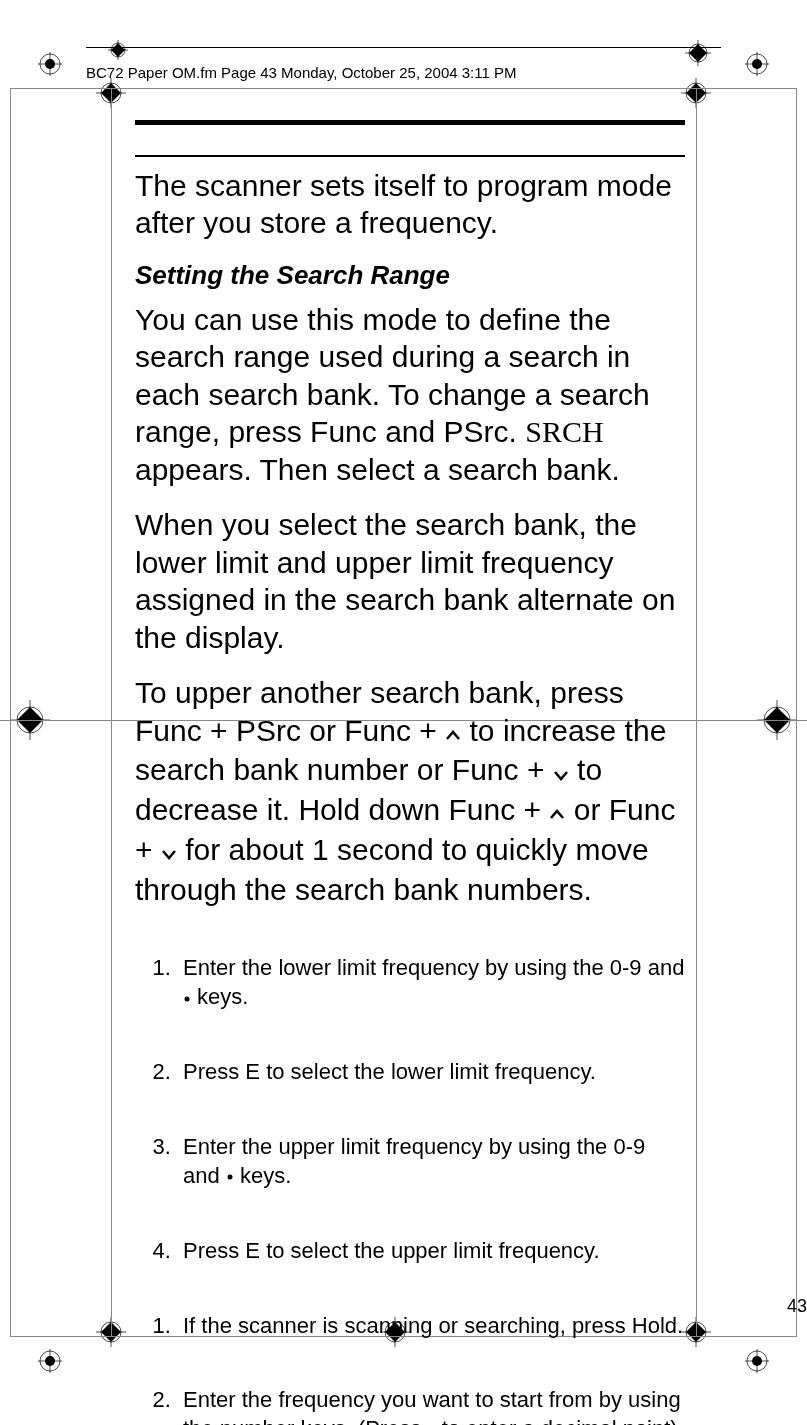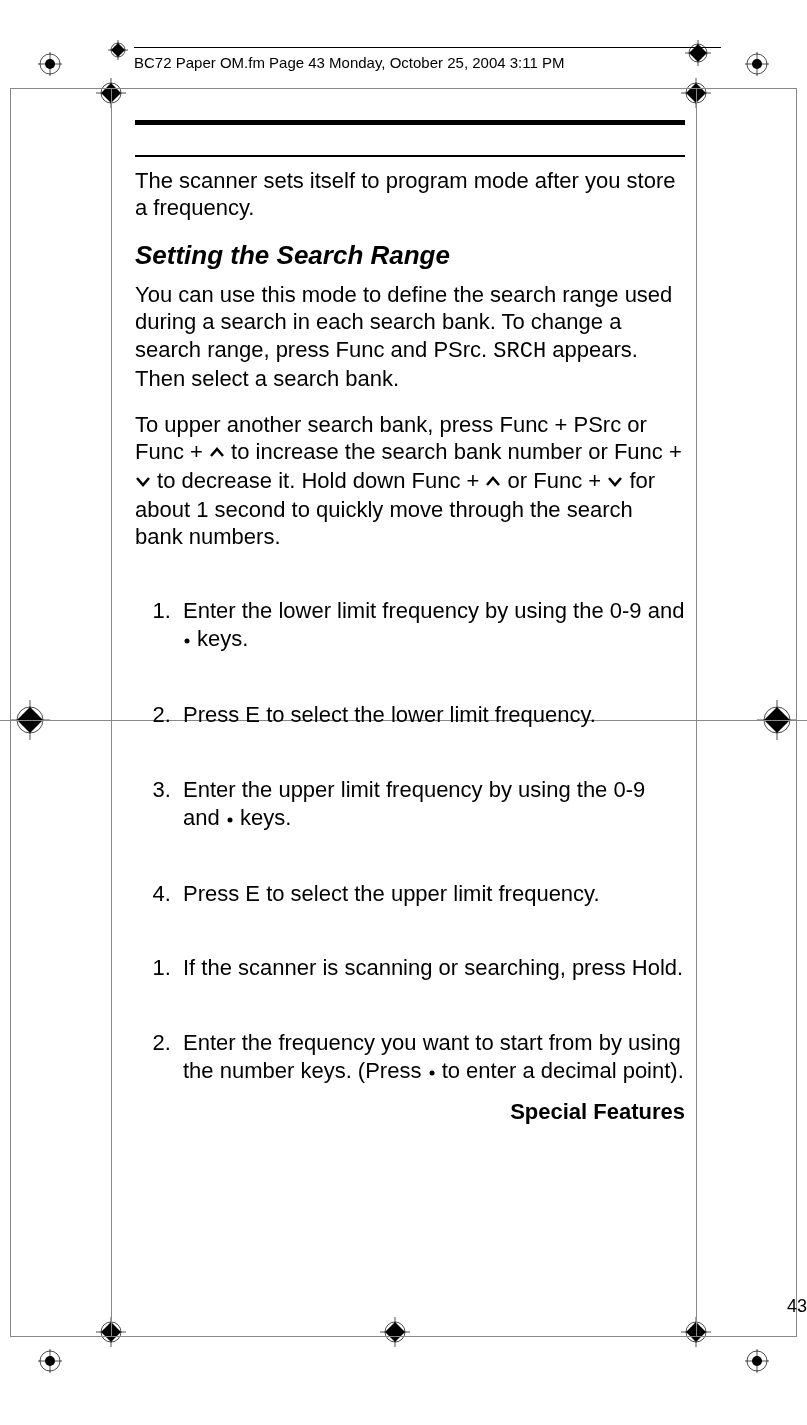--- a/index.html
+++ b/index.html
@@ -17,23 +17,22 @@
     align-items: center;
     justify-content: center;
   }
   .crop-mark svg { display: block; }
   .header-line {
     position: absolute;
     top: 47px;
     left: 86px;
     right: 86px;
     border-top: 1px solid #000;
-    padding-top: 6px;
+    padding-top: 16px;
     font-size: 15px;
-    margin-left: 48px;
   }
   .page-frame {
     position: absolute;
     top: 88px;
     left: 10px;
     right: 10px;
     bottom: 88px;
     border: 0.5px solid #888;
   }
   .inner-line-top {
@@ -58,36 +57,36 @@
     height: 5px;
     background: #000;
     margin-bottom: 30px;
   }
   .thin-rule {
     height: 1.5px;
     background: #000;
     margin-bottom: 10px;
   }
   p { 
-    font-size: 22px; 
+    font-size: 30px; 
     line-height: 1.25; 
     margin: 0 0 18px 0;
   }
   h2.sub {
     font-size: 26px;
     font-style: italic;
     font-weight: bold;
     margin: 0 0 10px 0;
   }
   h2.main {
     font-size: 28px;
     font-weight: bold;
     margin: 20px 0 8px 0;
   }
-  .mono { font-family: Liberation Mono, monospace; }
+  .mono { font-family: Liberation Serif, serif; }
   b { font-weight: normal; }
   ol { 
     margin: 0 0 12px 0; 
     padding-left: 42px; 
     font-size: 22px; 
     line-height: 1.3;
   }
   ol li { 
     margin-bottom: 8px; 
     padding-left: 6px;
@@ -236,20 +235,21 @@
   <div class="thin-rule"></div>
 
   <p>The scanner sets itself to program mode after you store a frequency.</p>
 
   <h2 class="sub">Setting the Search Range</h2>
 
   <p>
     <span>You can use this mode to define the search range used during a search in each search bank. To change a search range, press </span><b>Func</b><span> and </span><b>PSrc</b><span>. </span><span class="mono">SRCH</span><span> appears. Then select a search bank.</span>
   </p>
 
+  <p>When you select the search bank, the lower limit and upper limit frequency assigned in the search bank alternate on the display.</p>
 
   <p>
     <span>To upper another search bank, press </span><b>Func</b><span> + </span><b>PSrc</b><span> or </span><b>Func</b><span> + </span><span class="up-ic"><svg width="16" height="12">
           <path d="M2 10 L8 3 L14 10" fill="none" stroke="#000" stroke-width="2.5"></path>
         </svg></span><span>  to increase the search bank number or </span><b>Func</b><span> + </span><span class="down-ic"><svg width="16" height="12">
           <path d="M2 3 L8 10 L14 3" fill="none" stroke="#000" stroke-width="2.5"></path>
         </svg></span><span> to decrease it. Hold down </span><b>Func</b><span> + </span><span class="up-ic"><svg width="16" height="12">
           <path d="M2 10 L8 3 L14 10" fill="none" stroke="#000" stroke-width="2.5"></path>
         </svg></span><span> or </span><b>Func</b><span> + </span><span class="down-ic"><svg width="16" height="12">
           <path d="M2 3 L8 10 L14 3" fill="none" stroke="#000" stroke-width="2.5"></path>

